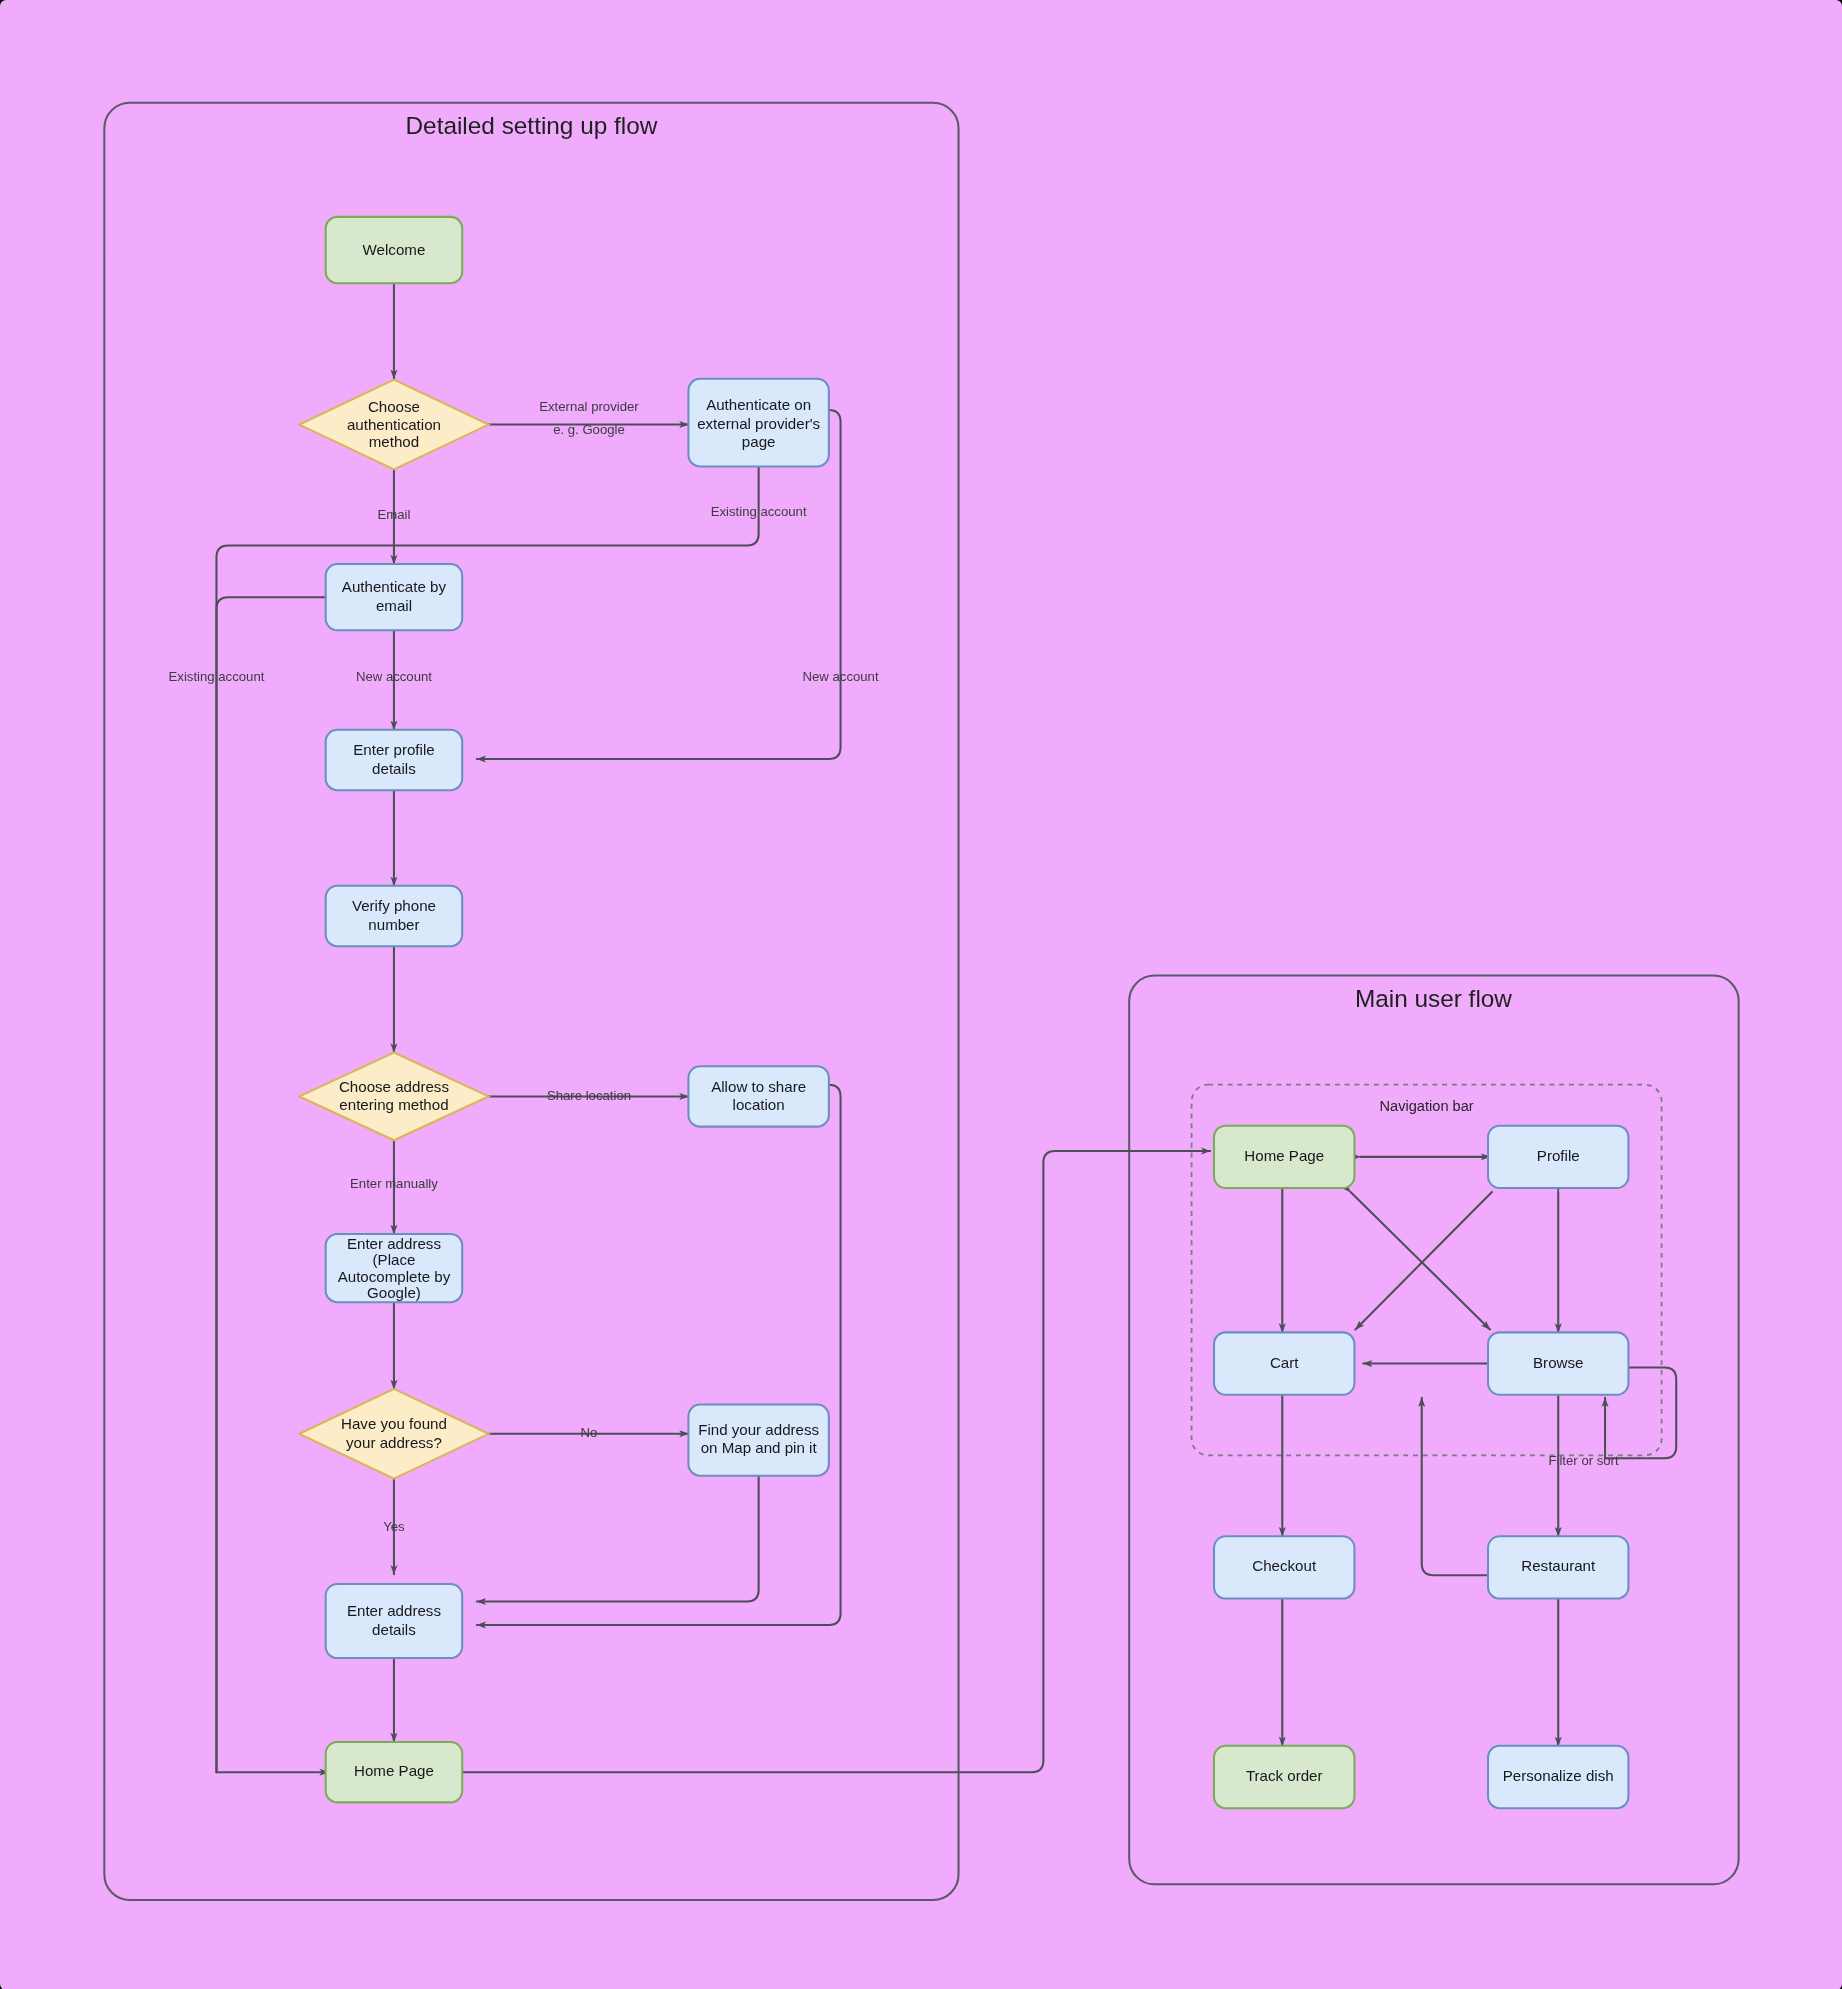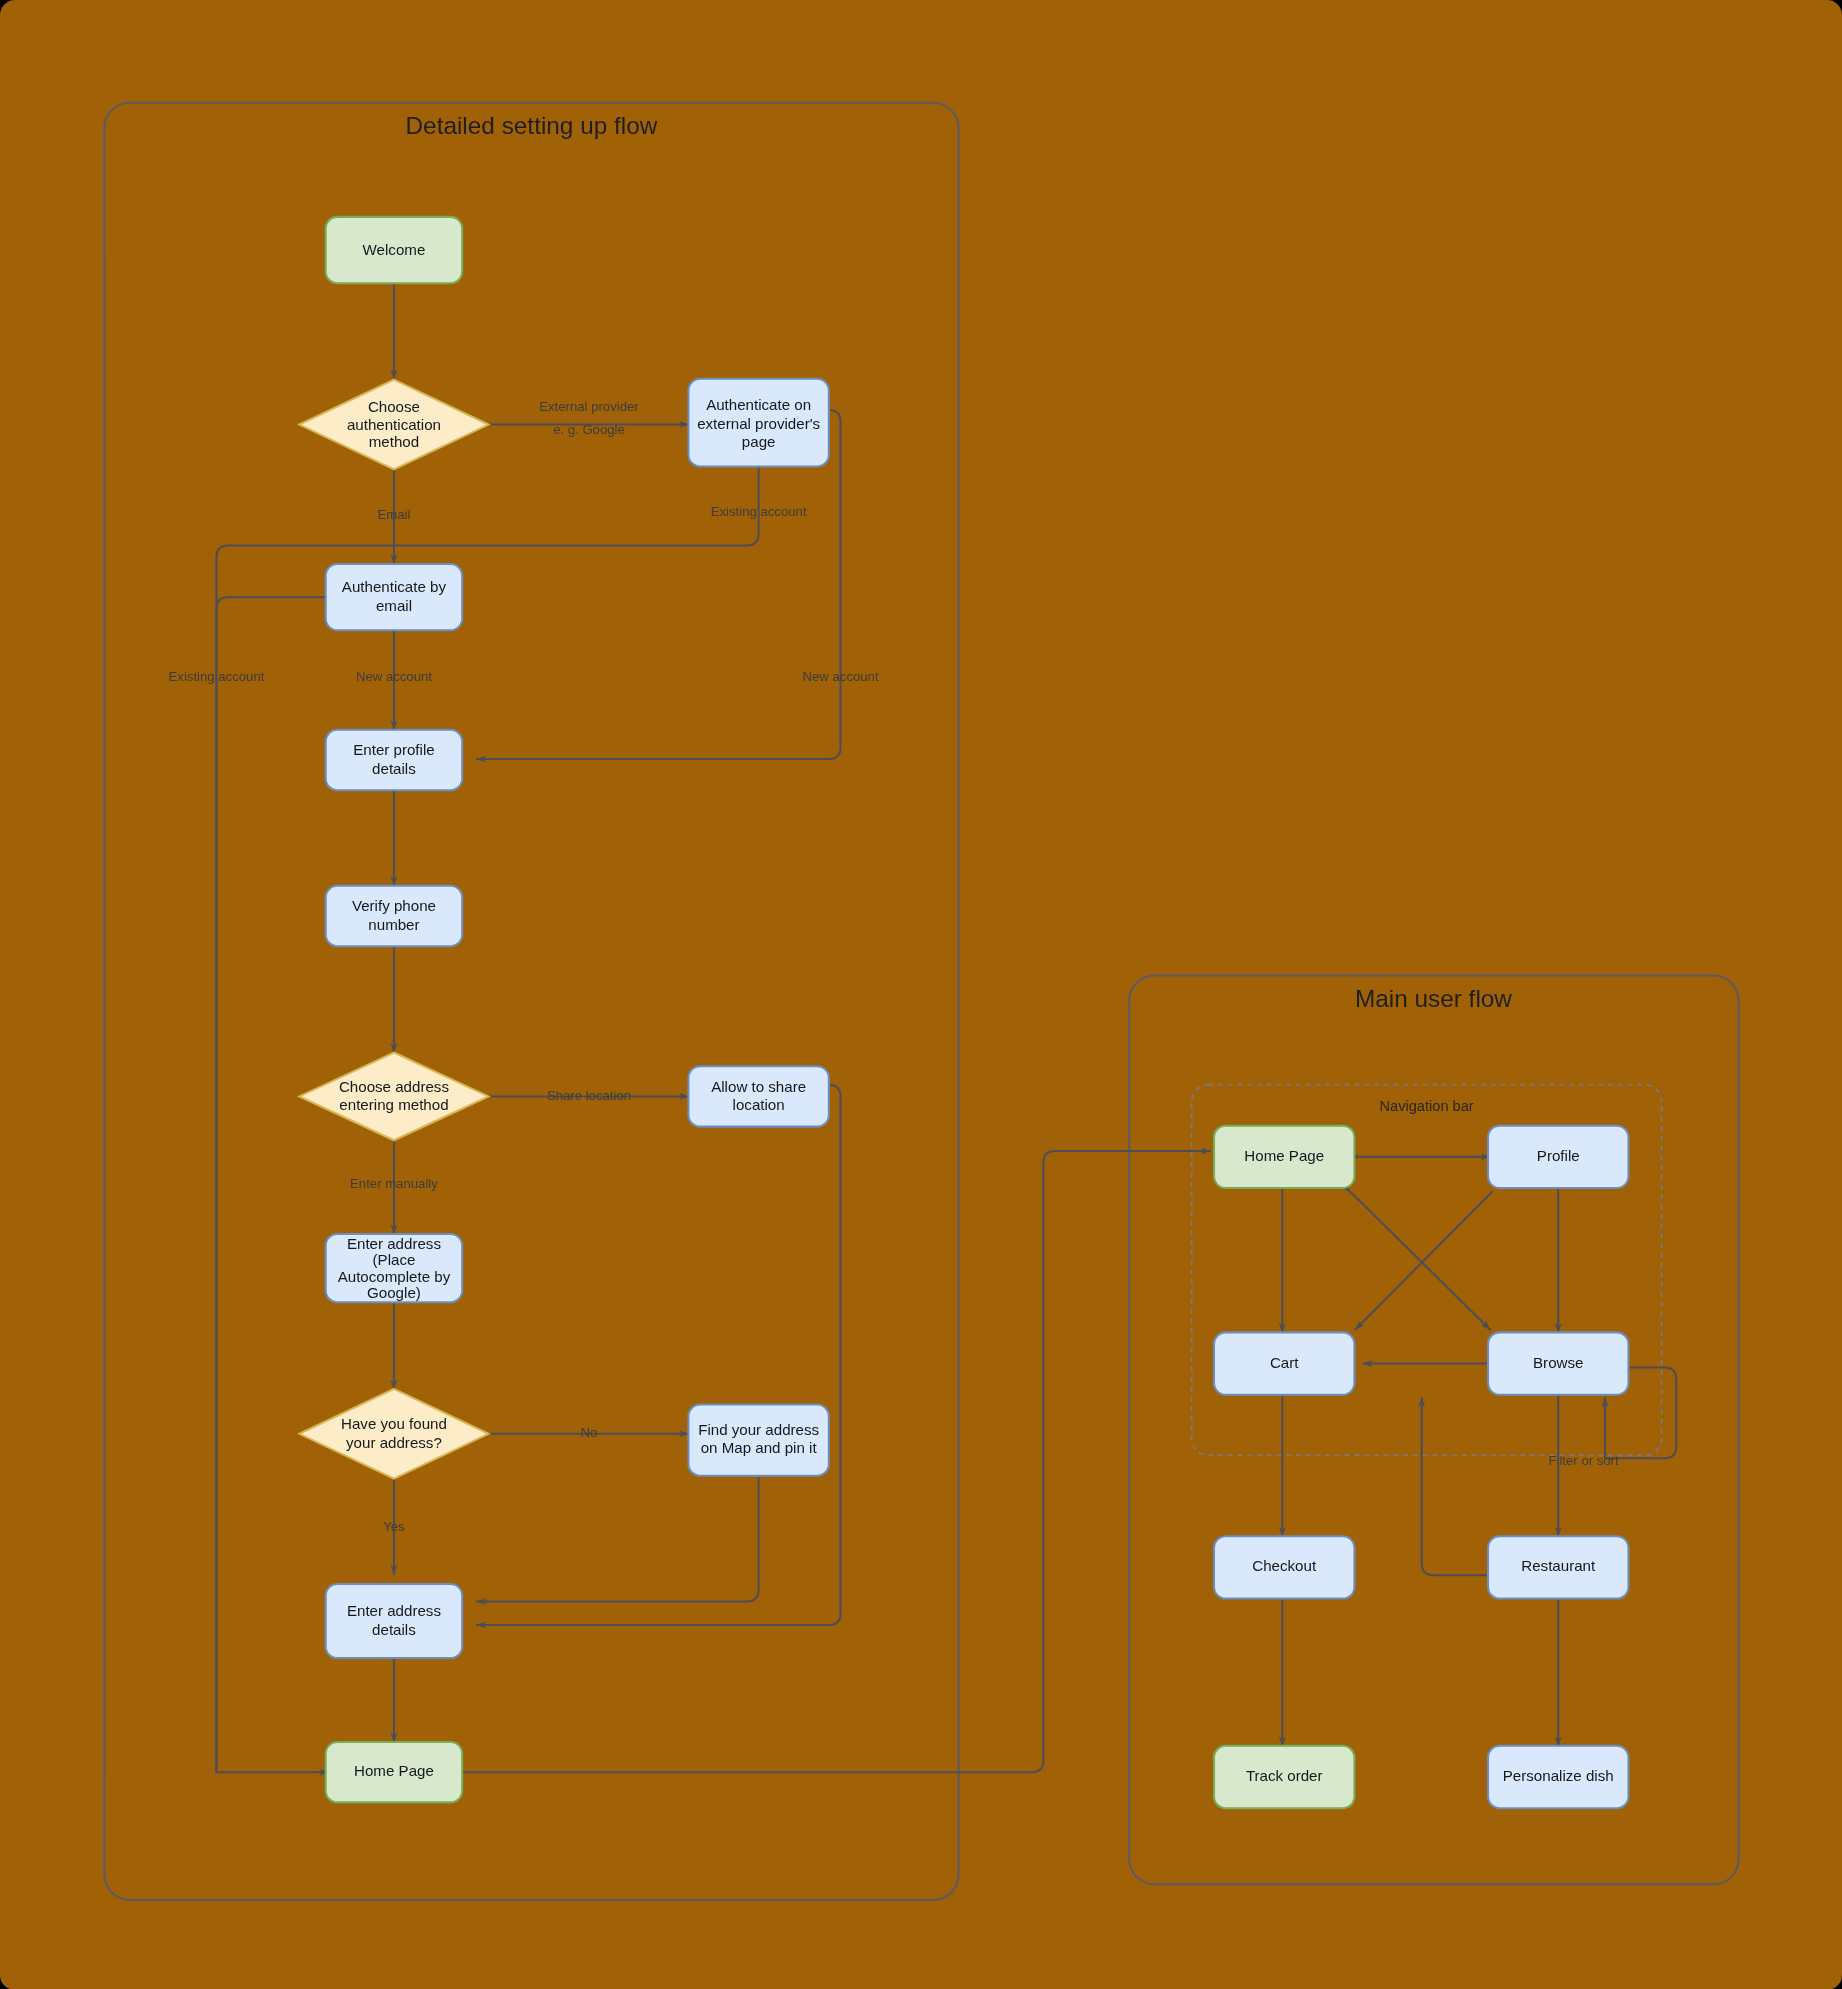--- a/index.html
+++ b/index.html
@@ -1,19 +1,19 @@
 <!DOCTYPE html>
 <html><head>
 <meta charset="utf-8">
 <title>User flow diagram</title>
 <style>
   html,body{margin:0;padding:0;background:#000;}
   body{font-family:"Liberation Sans","DejaVu Sans",sans-serif;}
-  #stage{position:relative;width:1842px;height:1990px;background:#a16207;
-         border-radius:15px;overflow:hidden;}
+  #stage{position:relative;width:1842px;height:1990px;background:#f0abfc;
+         border-radius:6px;overflow:hidden;}
   #svg{position:absolute;inset:0;width:1842px;height:1990px;}
   .panel-title{font-size:25px;fill:#1f1f1f;text-anchor:middle;}
   .node-label{font-size:15.5px;fill:#16181c;text-anchor:middle;
               dominant-baseline:middle;}
   .edge-label{font-size:13.5px;fill:#3c3c3c;text-anchor:middle;
               dominant-baseline:middle;}
   .grp-label{font-size:15px;fill:#262626;text-anchor:middle;}
   .panel{fill:none;stroke:#5a5a66;stroke-width:2.1;}
   .dashgrp{fill:none;stroke:#7a7a85;stroke-width:1.8;stroke-dasharray:5 5;}
   .edge{fill:none;stroke:#4d4d57;stroke-width:2.1;stroke-linecap:round;

